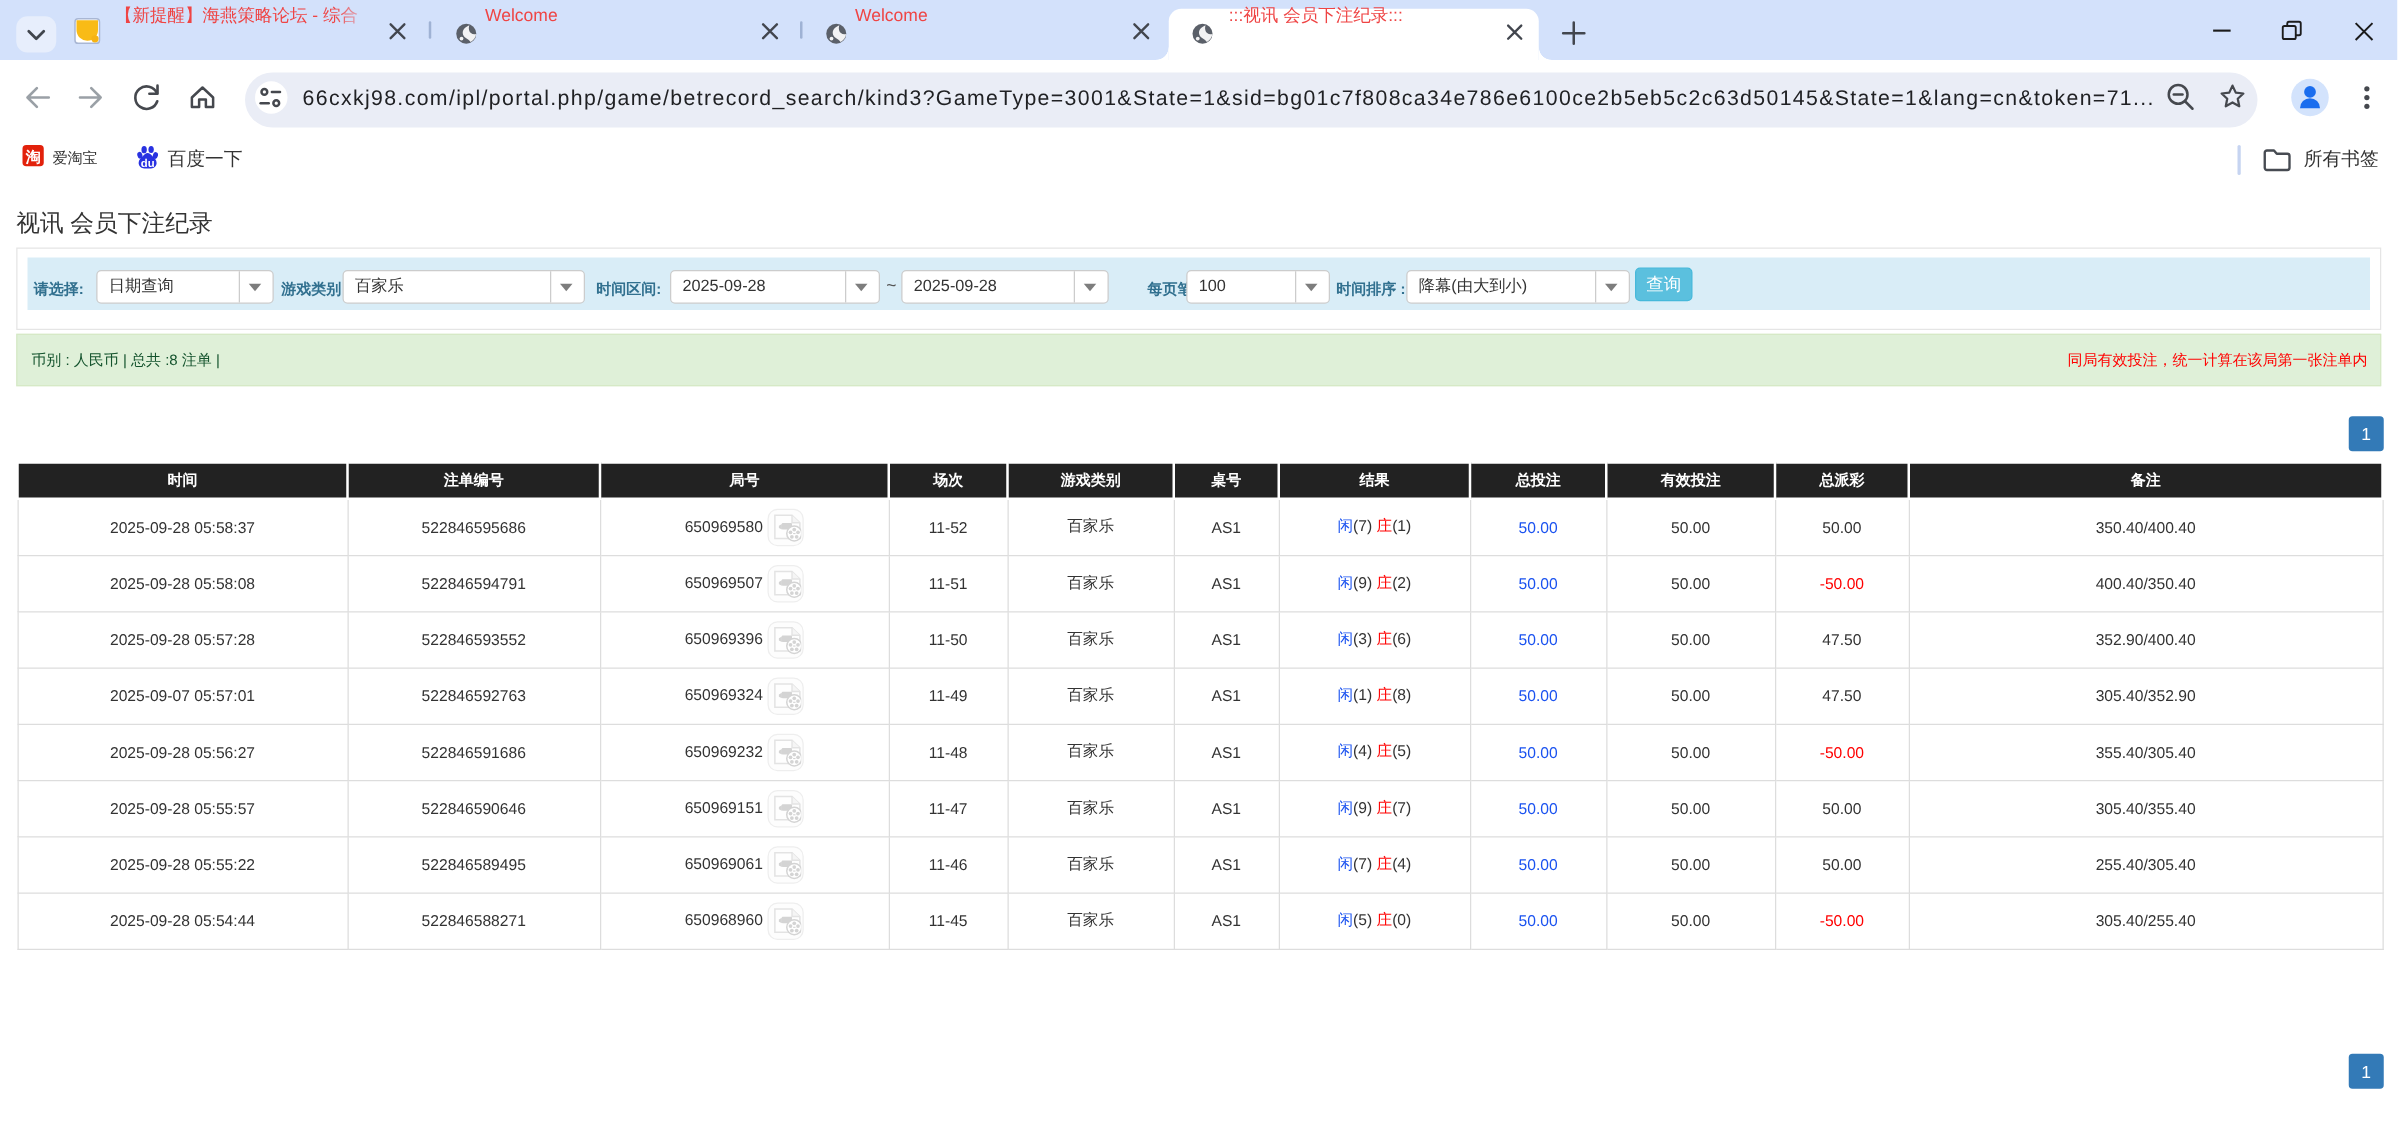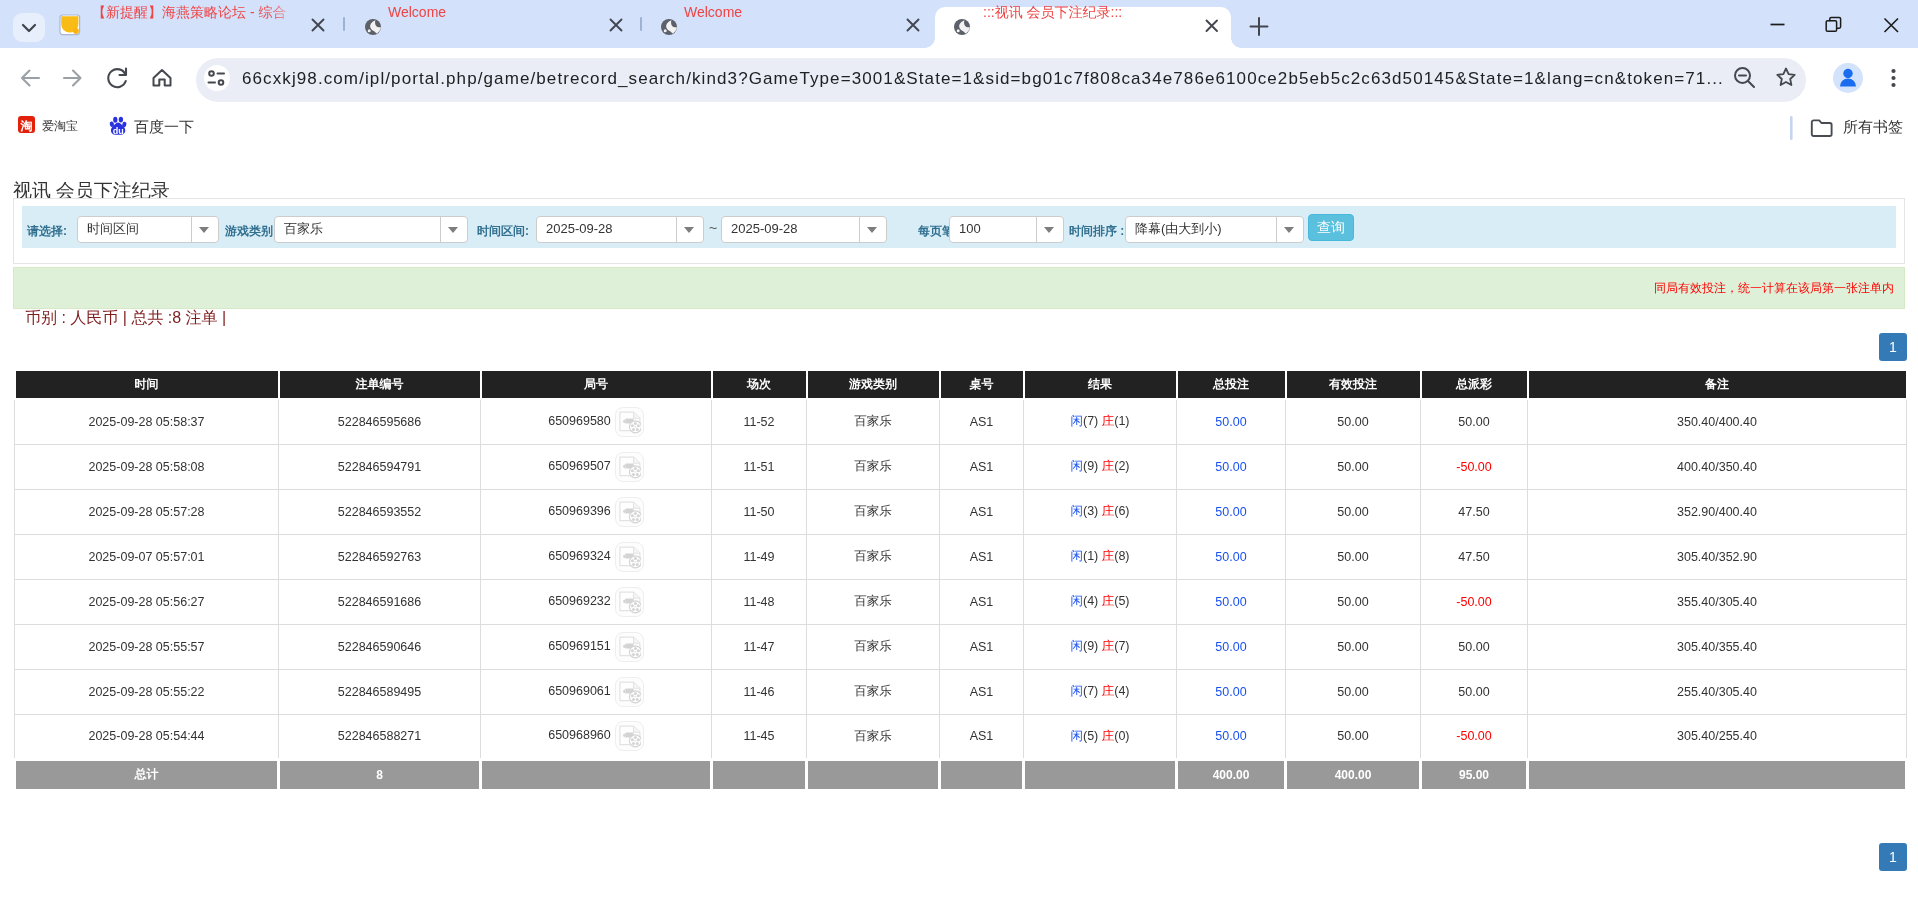--- a/index.html
+++ b/index.html
@@ -20,31 +20,31 @@
 #toolbar { position:absolute; left:0; top:48px; width:1918px; height:57px; background:#fff; }
 #omnibox { position:absolute; left:196px; top:58px; width:1610px; height:44px; border-radius:22px; background:#eaedf6; }
 #tunecirc { position:absolute; left:204px; top:65px; width:26px; height:26px; border-radius:13px; background:#fff; }
 #urltext { position:absolute; left:242px; top:69px; font-size:17px; letter-spacing:1.1px; color:#202124; white-space:nowrap; }
 
 
 #bookmarks { position:absolute; left:0; top:105px; width:1918px; height:43px; background:#fff; }
 .bmtext { font-size:14px; color:#333; }
 
 
-#pagetitle { position:absolute; left:13px; top:178px; font-size:19px; color:#333;font-family:Liberation Serif, serif; }
+#pagetitle { position:absolute; left:13px; top:166px; font-size:19px; color:#333; }
 #filterbox { position:absolute; left:13px; top:198px; width:1892px; height:66px; background:#fff; border:1px solid #e5e5e5; }
 #filterbar { position:absolute; left:22px; top:206px; width:1874px; height:42px; background:#d9edf7; }
 .flabel { position:absolute; top:223px; font-size:12px; font-weight:bold; color:#31708f; }
 .combo { position:absolute; top:216px; height:27px; background:#fff; border:1px solid #ccc; border-radius:4px; }
 .combo .txt { position:absolute; left:9px; top:0; line-height:24px; font-size:13px; color:#333; white-space:nowrap; }
 .combo .arr { position:absolute; right:0; top:0; width:27px; height:25px; border-left:1px solid #ccc; }
 .combo .arr:after { content:""; position:absolute; left:7px; top:10px; border-left:5.5px solid transparent; border-right:5.5px solid transparent; border-top:6px solid #7d7d7d; }
 #querybtn { position:absolute; left:1308px; top:214px; width:46px; height:27px; background:#5bc0de; border:1px solid #46b8da; border-radius:4px; color:#fff; font-size:14px; text-align:center; line-height:25px; }
 #greenbar { position:absolute; left:13px; top:267px; width:1892px; height:42px; background:#dff0d8; border:1px solid #d6e9c6; }
-#greenbar .lt { position:absolute; left:11px; top:0; line-height:40px; font-size:16px; color:#7f1d1d;margin-top:30px; }
+#greenbar .lt { position:absolute; left:11px; top:0; line-height:40px; font-size:12px; color:#14532d; }
 #greenbar .rt { position:absolute; right:10px; top:0; line-height:40px; font-size:12px; color:#f00; }
 .pagbtn { position:absolute; left:1879px; width:28px; height:28px; background:#337ab7; border-radius:3px; color:#fff; font-size:14px; text-align:center; line-height:28px; }
 
 
 #btable { position:absolute; left:13px; top:369px; width:1892px; border-collapse:collapse; table-layout:fixed; }
 #btable th { background:#222; color:#fff; font-size:12px; font-weight:bold; border:2px solid #fff; height:29px; text-align:center; }
 #btable td { border:1px solid #ddd; font-size:12.5px; color:#333; text-align:center; background:#fff; }
 #btable tr.dr { height:45px; }
 #btable tr.st { height:31px; }
 #btable tr.st td { border:3px solid #fff; background:#999; color:#fff; font-weight:bold; font-size:12px; }
@@ -189,21 +189,21 @@
 
   <rect x="1790" y="116" width="2.6" height="24" rx="1.3" fill="#c6d4f1"></rect>
   <path d="M1813.6 120.4 h5.6 l2.2 2.6 h8.4 a1.8 1.8 0 0 1 1.8 1.8 v9.4 a1.8 1.8 0 0 1 -1.8 1.8 h-16.2 a1.8 1.8 0 0 1 -1.8 -1.8 v-12 a1.8 1.8 0 0 1 1.8 -1.8 Z" stroke="#474b52" stroke-width="1.9" stroke-linejoin="round"></path>
 </svg>
 
 <div id="pagetitle">视讯 会员下注纪录</div>
 <div id="filterbox"></div>
 <div id="filterbar"></div>
 <div class="flabel" style="left:27px;">请选择:</div>
 <div class="combo" style="left:77px; width:142px;">
-    <span class="txt">时间区间</span>
+    <span class="txt">日期查询</span>
     <span class="arr"></span>
   </div>
 <div class="flabel" style="left:225px;">游戏类别</div>
 <div class="combo" style="left:274px; width:194px;">
     <span class="txt">百家乐</span>
     <span class="arr"></span>
   </div>
 <div class="flabel" style="left:477px;">时间区间:</div>
 <div class="combo" style="left:536px; width:168px;">
     <span class="txt">2025-09-28</span>
@@ -373,28 +373,15 @@
             </svg></span></td>
         <td>11-45</td>
         <td>百家乐</td>
         <td>AS1</td>
         <td><span class="bl">闲</span>(5) <span class="rd">庄</span>(0)</td>
         <td class="bl">50.00</td>
         <td>50.00</td>
         <td class="rd">-50.00</td>
         <td>305.40/255.40</td>
       </tr>
-<tr class="st">
-        <td>总计</td>
-        <td>8</td>
-        <td></td>
-        <td></td>
-        <td></td>
-        <td></td>
-        <td></td>
-        <td>400.00</td>
-        <td>400.00</td>
-        <td>95.00</td>
-        <td></td>
-      </tr>
 </tbody>
   </table>
 <div class="pagbtn" style="top:843px;">1</div>
 
 </body></html>

